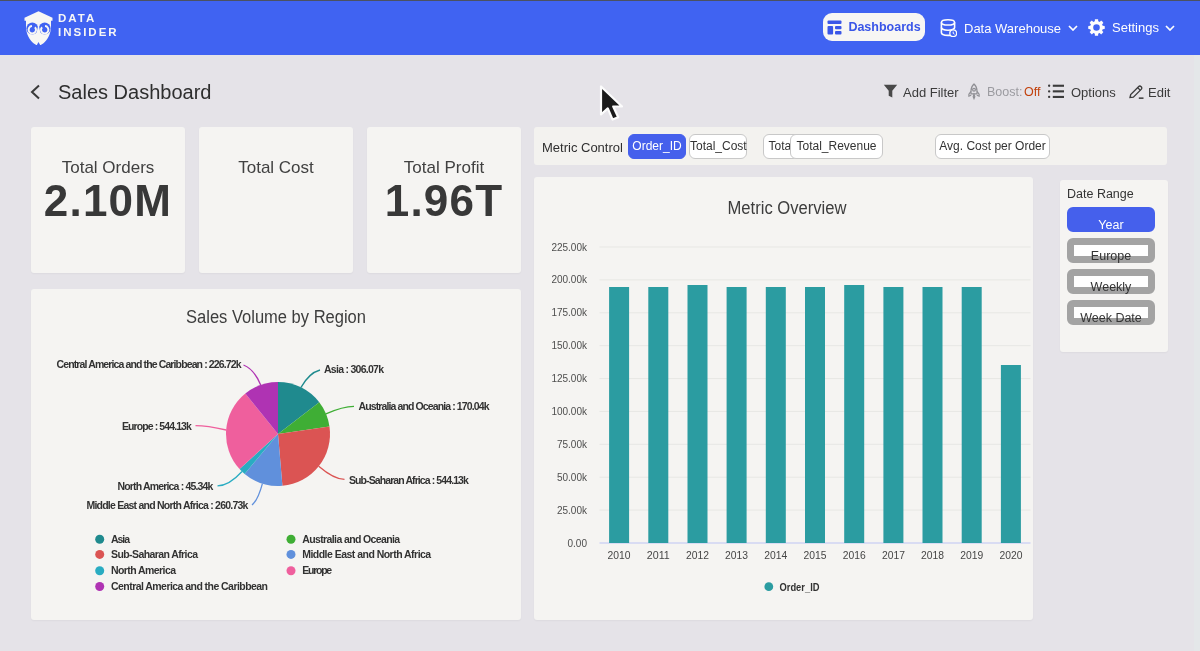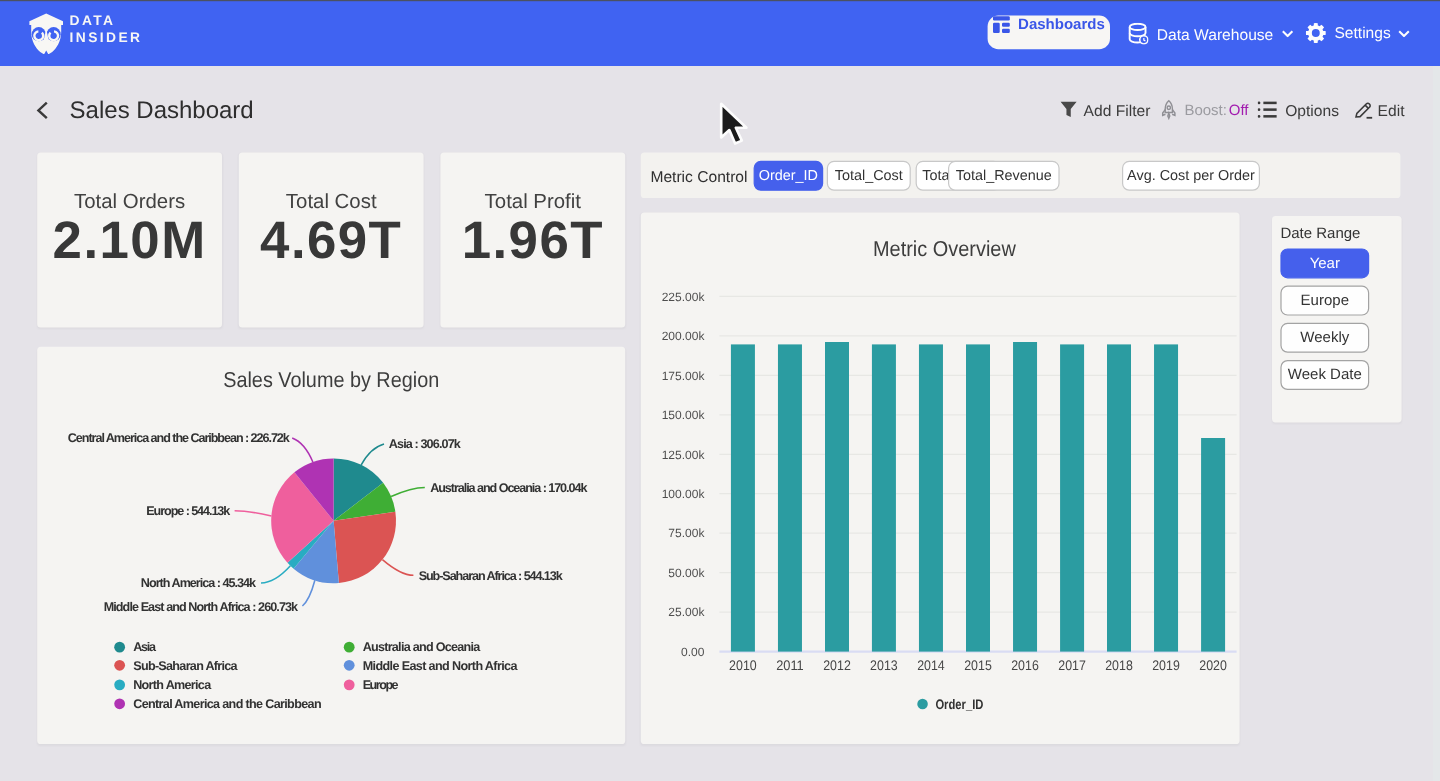--- a/index.html
+++ b/index.html
@@ -3,26 +3,26 @@
 <meta charset="utf-8">
 <style>
 * { margin:0; padding:0; box-sizing:border-box; }
 html,body { width:1200px; height:651px; overflow:hidden; }
 body { font-family:"Liberation Sans", sans-serif; background:#E5E3E8; position:relative; }
 .abs { position:absolute; }
 .topline { position:absolute; left:0; top:0; width:1200px; height:1px; background:#4B5162; z-index:5; }
 header { position:absolute; left:0; top:0; width:1200px; height:55px; background:#4063F2; }
 .card { position:absolute; background:#F5F4F2; border-radius:3px; box-shadow:0 1px 2px rgba(0,0,0,0.04); }
 .hdr-item { position:absolute; color:#FDFDFD; font-size:13px; display:flex; align-items:center; }
-.pill { position:absolute; left:823px; top:13px; width:102px; height:28px; background:#F7F6F4; border-radius:9px; display:flex; justify-content:center; color:#3A56E8; font-size:12.5px; font-weight:700; }
+.pill { position:absolute; left:823px; top:13px; width:102px; height:28px; background:#F7F6F4; border-radius:9px; display:flex; align-items:center; justify-content:center; color:#3A56E8; font-size:12.5px; font-weight:700; }
 .kpi { width:154px; height:146px; top:127px; text-align:center; }
 .kpi .t { margin-top:31px; font-size:17px; line-height:19px; color:#414141; }
 .kpi .v { font-size:44px; line-height:47px; font-weight:700; color:#383838; letter-spacing:1.2px; }
 .mbtn { position:absolute; top:134px; height:25px; border:1px solid #C8C8C8; border-radius:6px; background:#FFFFFF; color:#333; font-size:12px; line-height:23px; text-align:center; }
-.dbtn { position:absolute; left:1067px; width:74px; height:25px; border:1px solid #a3a3a3; border-radius:6px; background:#FEFEFE; color:#333; font-size:12.5px; line-height:23px; text-align:center; }
+.dbtn { position:absolute; left:1067px; width:88px; height:25px; border:7px solid #a3a3a3; border-radius:6px; background:#FEFEFE; color:#333; font-size:12.5px; line-height:23px; text-align:center; }
 .sel { background:#4560EC !important; border-color:#4560EC !important; color:#fff !important; }
 .tool { position:absolute; top:84px; height:16px; display:flex; align-items:center; font-size:13px; color:#3B3B3B; font-weight:400; }
 </style>
 </head>
 <body>
 <header></header>
 <div class="abs" style="left:1194px;top:55px;width:6px;height:596px;background:#E4E7E9"></div>
 <div class="topline"></div>
 <svg class="abs" style="left:24px;top:10px" width="29" height="35" viewBox="0 0 29 35">
 <polygon points="14.5,1.2 28.5,7.8 28.5,10.8 0.5,10.8 0.5,7.8" fill="#F8F7F4"></polygon>
@@ -77,21 +77,21 @@
 <svg class="abs" style="left:967px;top:83px" width="14" height="17" viewBox="0 0 14 17">
     <g fill="none" stroke="#8F8F94" stroke-width="1.2">
       <path d="M7,1 C9,2.8 10,5.3 10,7.8 L10,10.8 L4,10.8 L4,7.8 C4,5.3 5,2.8 7,1 Z"></path>
       <path d="M4,8.3 L1.9,11.2 L1.9,13.2 L4.2,12.2"></path>
       <path d="M10,8.3 L12.1,11.2 L12.1,13.2 L9.8,12.2"></path>
       <path d="M7,11.3 L6.2,13.7 L7,15.6 L7.8,13.7 Z"></path>
       <circle cx="7" cy="6.8" r="1.4"></circle>
     </g>
   </svg>
 <div class="tool" style="left:987px;color:#9B9BA0;font-size:12.5px">Boost:</div>
-<div class="tool" style="left:1024px;color:#a21caf;font-size:12.5px">Off</div>
+<div class="tool" style="left:1024px;color:#c2410c;font-size:12.5px">Off</div>
 <svg class="abs" style="left:1048px;top:84px" width="16" height="15" viewBox="0 0 16 15">
     <g fill="#3B3B3B">
       <rect x="0" y="0.6" width="2.3" height="2.3" rx="1.1"></rect>
       <rect x="0" y="6.2" width="2.3" height="2.3" rx="1.1"></rect>
       <rect x="0" y="11.8" width="2.3" height="2.3" rx="1.1"></rect>
       <rect x="4.8" y="0.7" width="11.2" height="2.1"></rect>
       <rect x="4.8" y="6.3" width="11.2" height="2.1"></rect>
       <rect x="4.8" y="11.9" width="11.2" height="2.1"></rect>
     </g>
   </svg>
@@ -103,21 +103,20 @@
     </g>
     <rect x="10.8" y="13.4" width="4.7" height="1.5" fill="#3B3B3B"></rect>
   </svg>
 <div class="tool" style="left:1148px">Edit</div>
 <div class="card kpi" style="left:31px">
     <div class="t">Total Orders</div>
     <div class="v">2.10M</div>
   </div>
 <div class="card kpi" style="left:199px">
     <div class="t">Total Cost</div>
-    <div class="v">4.69T</div>
   </div>
 <div class="card kpi" style="left:367px">
     <div class="t">Total Profit</div>
     <div class="v">1.96T</div>
   </div>
 <div class="card" style="left:31px;top:289px;width:490px;height:331px">
 <svg width="490" height="331" viewBox="0 0 490 331" style="position:absolute;left:0;top:0">
 <text x="245" y="33.5" text-anchor="middle" font-size="18" fill="#3D3D3D" textLength="180" lengthAdjust="spacingAndGlyphs">Sales Volume by Region</text>
 <path d="M247,145 L247.00,93.00 A52,52 0 0 1 288.28,113.37 Z" fill="#1F8A8E"></path>
 <path d="M247,145 L288.28,113.37 A52,52 0 0 1 298.46,137.52 Z" fill="#3FAE35"></path>
@@ -158,21 +157,21 @@
 <circle cx="260" cy="281.7" r="4.5" fill="#EF5F9D"></circle>
         <text x="271.2" y="285.3" textLength="30">Europe</text>
 <circle cx="68.7" cy="297.5" r="4.5" fill="#AF33B3"></circle>
         <text x="80" y="301.1" textLength="157">Central America and the Caribbean</text>
 </g>
 </svg>
 </div>
 <div class="abs" style="left:534px;top:127px;width:633px;height:38px;background:#F3F2EF;border-radius:3px"></div>
 <div class="abs" style="left:542px;top:140px;font-size:13px;color:#2F2F2F">Metric Control</div>
 <div class="mbtn sel" style="left:628px;width:58px">Order_ID</div>
-<div class="mbtn" style="left:689px;width:70px">Total_Cost</div>
+<div class="mbtn" style="left:689px;width:58px">Total_Cost</div>
 <div class="mbtn" style="left:763px;width:71px">Total_Profit</div>
 <div class="mbtn" style="left:790px;width:93px">Total_Revenue</div>
 <div class="mbtn" style="left:935px;width:115px">Avg. Cost per Order</div>
 <div class="card" style="left:534px;top:177px;width:499px;height:443px">
 <svg width="499" height="443" viewBox="0 0 499 443" style="position:absolute;left:0;top:0">
 <text x="253" y="36.5" text-anchor="middle" font-size="18" fill="#3D3D3D" textLength="119" lengthAdjust="spacingAndGlyphs">Metric Overview</text>
 <line x1="65.5" y1="333.1" x2="496.5" y2="333.1" stroke="#E7E7E4" stroke-width="1"></line>
 <line x1="65.5" y1="300.2" x2="496.5" y2="300.2" stroke="#E7E7E4" stroke-width="1"></line>
 <line x1="65.5" y1="267.3" x2="496.5" y2="267.3" stroke="#E7E7E4" stroke-width="1"></line>
 <line x1="65.5" y1="234.4" x2="496.5" y2="234.4" stroke="#E7E7E4" stroke-width="1"></line>

